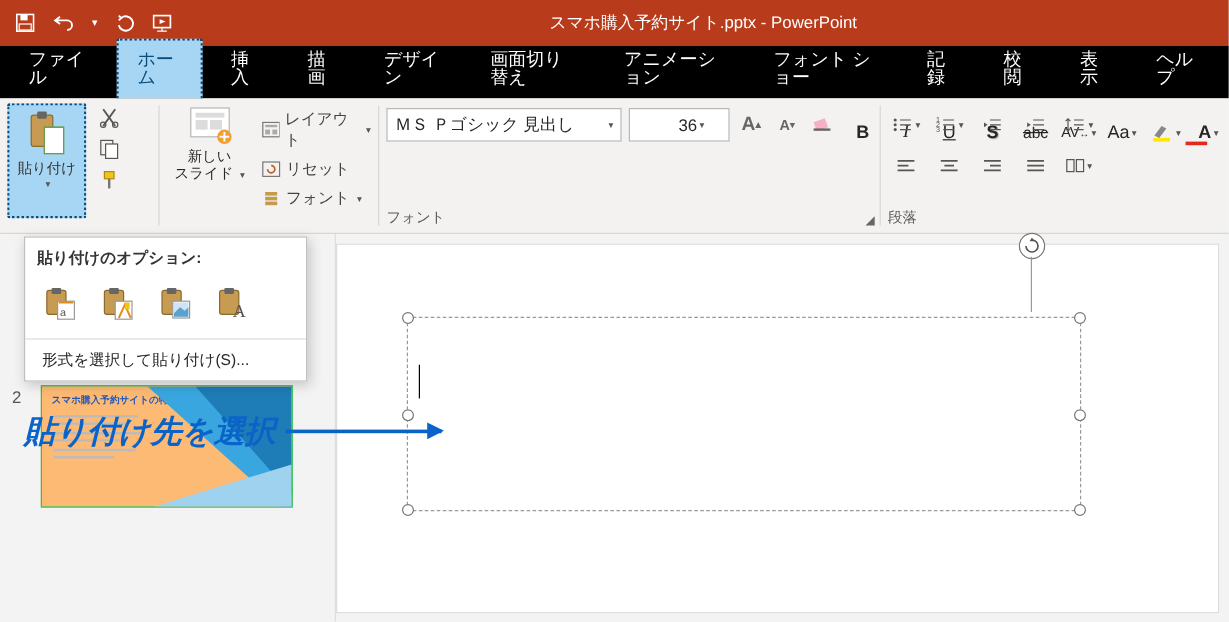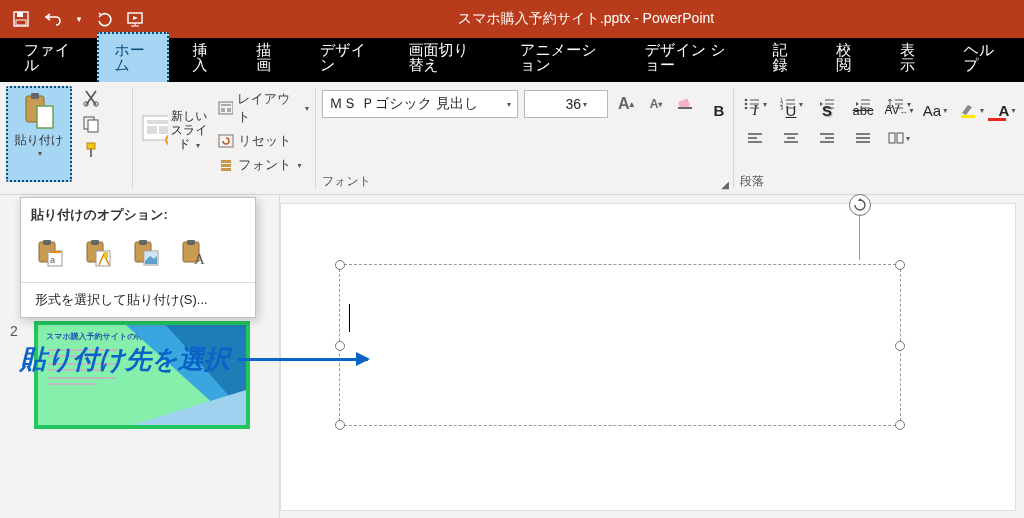--- a/index.html
+++ b/index.html
@@ -13,21 +13,21 @@
   .divider{width:1px;background:#d6d6d6;margin:6px 0}
   .group{display:flex;flex-direction:column;padding:4px 6px;position:relative}
   .group-body{flex:1;display:flex;align-items:flex-start;gap:8px}
   .group-label{text-align:left;font-size:12px;color:#5a5a5a;padding-top:2px;position:relative}
   .group-label .launcher{position:absolute;right:-2px;bottom:0;font-size:10px;color:#666}
   .clipboard-grp{width:120px}
   .clipboard-grp .big-paste{width:62px;height:88px;display:flex;flex-direction:column;align-items:center;justify-content:flex-start;background:#a7d6f5;border:2px dotted #0a4d7a;border-radius:2px;padding-top:4px}
   .clipboard-grp .small-col{display:flex;flex-direction:column;gap:6px;margin-top:2px}
   .small-ico{width:22px;height:20px;display:flex;align-items:center;justify-content:center}
   .slides-grp{width:170px}
-  .slides-grp .big-slide{width:76px;height:88px;display:flex;flex-direction:row;align-items:center;justify-content:flex-start}
+  .slides-grp .big-slide{width:76px;height:88px;display:flex;flex-direction:column;align-items:center;justify-content:flex-start}
   .slides-grp .layout-col{display:flex;flex-direction:column;gap:6px;margin-top:4px}
   .lay-item{display:flex;align-items:center;gap:4px;font-size:13px;color:#444}
   .font-grp{width:405px}
   .font-row{display:flex;align-items:center;gap:6px}
   .font-row.top{margin-top:4px}
   .font-row.bottom{margin-top:12px;gap:10px}
   .font-name{width:182px;height:26px;border:1px solid #b7b7b7;background:#fff;padding:0 6px;font-size:14px;display:flex;align-items:center;justify-content:space-between}
   .font-size{width:42px;height:26px;border:1px solid #b7b7b7;background:#fff;padding:0 20px;font-size:14px;display:flex;align-items:center;justify-content:flex-end}
   .font-step,.font-clear{width:24px;height:24px;display:flex;align-items:center;justify-content:center;font-weight:bold}
   .fbtn{width:26px;height:24px;display:flex;align-items:center;justify-content:center;font-size:15px}
@@ -41,21 +41,21 @@
   .paste-popup{position:absolute;left:20px;top:197px;width:234px;background:#fff;border:1px solid #c0c0c0;box-shadow:2px 3px 10px rgba(0,0,0,.2);z-index:5}
   .paste-popup .pp-head{padding:8px 10px 6px;font-size:13px;font-weight:bold;color:#333}
   .paste-popup .pp-icons{display:flex;gap:10px;padding:4px 10px 10px}
   .paste-popup .pp-ico{width:36px;height:36px;display:flex;align-items:center;justify-content:center;border:1px solid transparent;border-radius:2px}
   .paste-popup .pp-special{border-top:1px solid #ddd;padding:8px 14px;font-size:13px}
   
   .workspace{display:flex;height:324px}
   .thumbs{width:280px;background:#f3f3f3;border-right:1px solid #ddd;padding:8px 10px;box-sizing:border-box}
   .thumb-row{display:flex;gap:10px;margin-bottom:10px;align-items:flex-start}
   .thumb-num{width:14px;font-size:14px;color:#555;padding-top:2px}
-  .thumb{width:208px;height:108px;background:#86efac;border:4px solid #22c55e;position:relative;overflow:hidden}
+  .thumb{width:208px;height:108px;background:#fdba74;border:1px solid #22c55e;position:relative;overflow:hidden}
   .thumb .tri{position:absolute;right:0;top:0;width:0;height:0;border-left:120px solid transparent;border-top:108px solid #3aa6df}
   .thumb .tri2{position:absolute;right:0;top:0;width:0;height:0;border-left:80px solid transparent;border-top:90px solid #1a74b0;opacity:.85}
   .thumb .tri3{position:absolute;right:0;bottom:-5px;width:0;height:0;border-left:130px solid transparent;border-bottom:40px solid #9ed2ef}
   .thumb.small{height:100px}
   .thumb-title{position:absolute;left:8px;top:6px;font-size:8px;color:#2357b5;font-weight:bold}
   .thumb-line{position:absolute;left:10px;background:#bbb;height:2px}
   .slide-area{flex:1;background:#fff;position:relative;margin:8px 8px 8px 0;border:1px solid #ddd}
   .textbox{position:absolute;left:58px;top:60px;width:560px;height:160px;border:1px dashed #999}
   .handle{width:8px;height:8px;border:1px solid #777;border-radius:50%;background:#fff;position:absolute}
   .cursor{position:absolute;left:68px;top:100px;width:1px;height:28px;background:#000}
@@ -103,21 +103,21 @@
 </div>
 
 <div class="tabbar">
   <div class="tab">ファイル</div>
   <div class="tab active">ホーム</div>
   <div class="tab">挿入</div>
   <div class="tab">描画</div>
   <div class="tab">デザイン</div>
   <div class="tab">画面切り替え</div>
   <div class="tab">アニメーション</div>
-  <div class="tab">デザイン ショー</div>
+  <div class="tab">フォント ショー</div>
   <div class="tab">記録</div>
   <div class="tab">校閲</div>
   <div class="tab">表示</div>
   <div class="tab">ヘルプ</div>
 </div>
 
 <div class="ribbon">
 
   <div class="group clipboard-grp">
     <div class="group-body">

